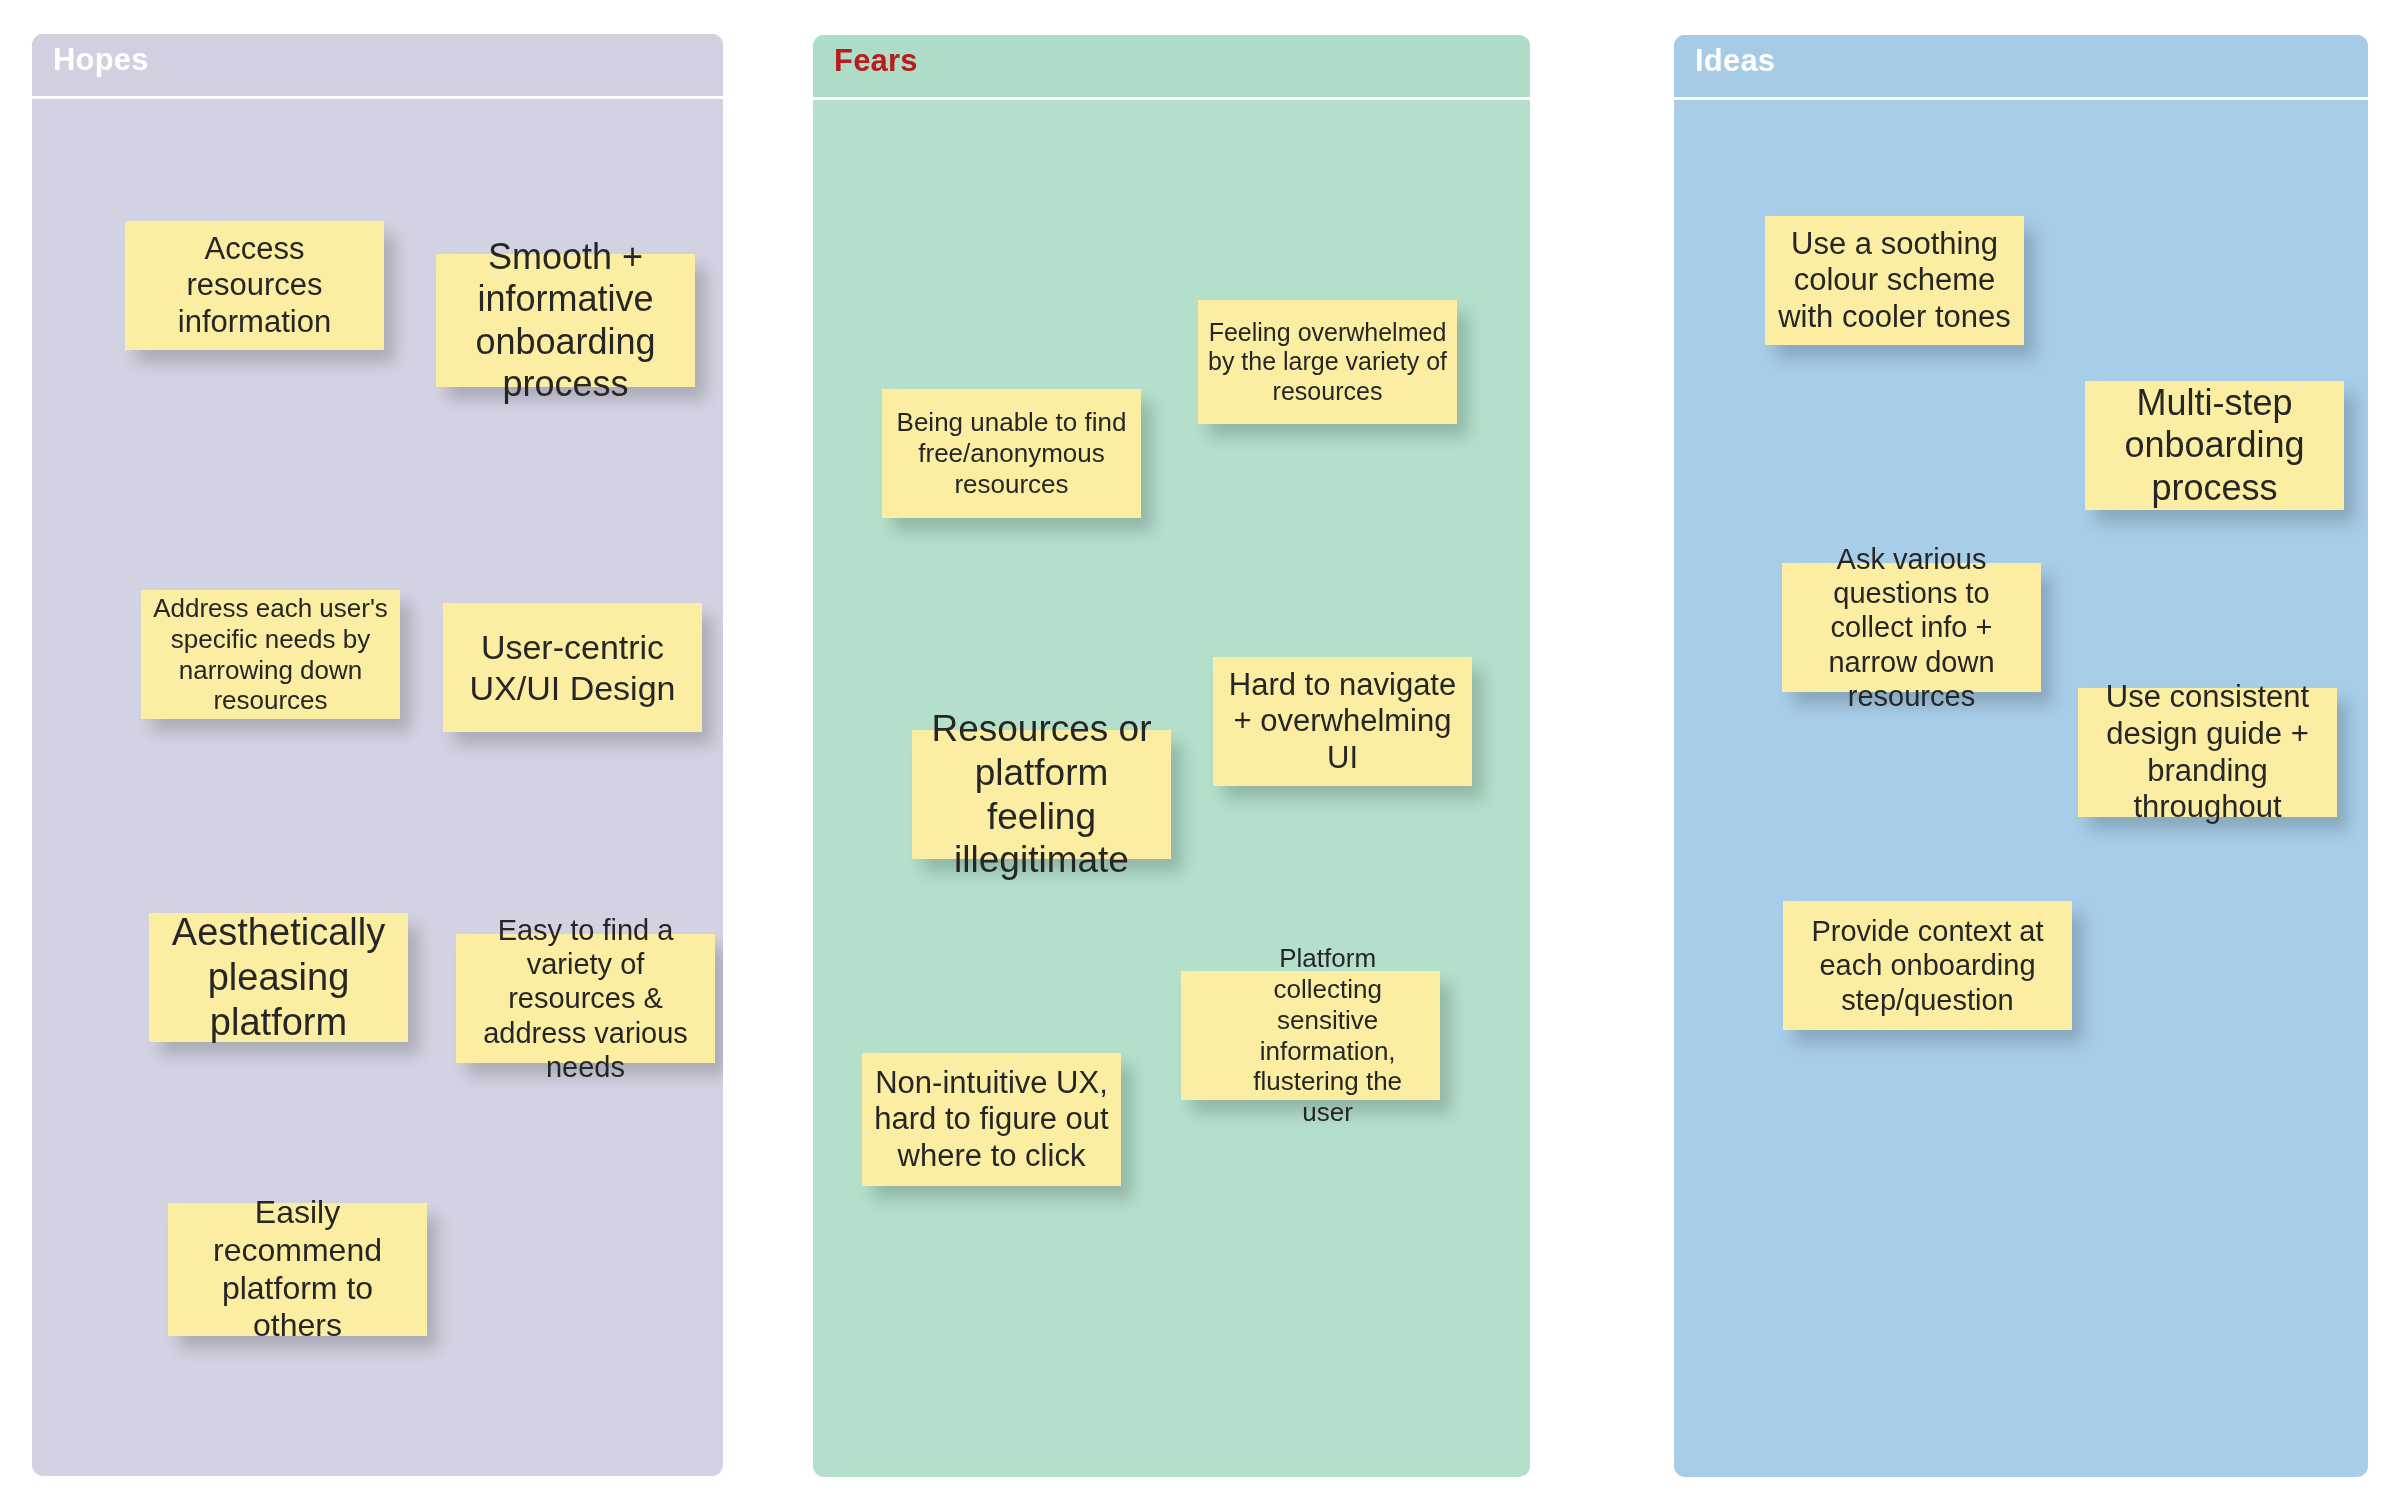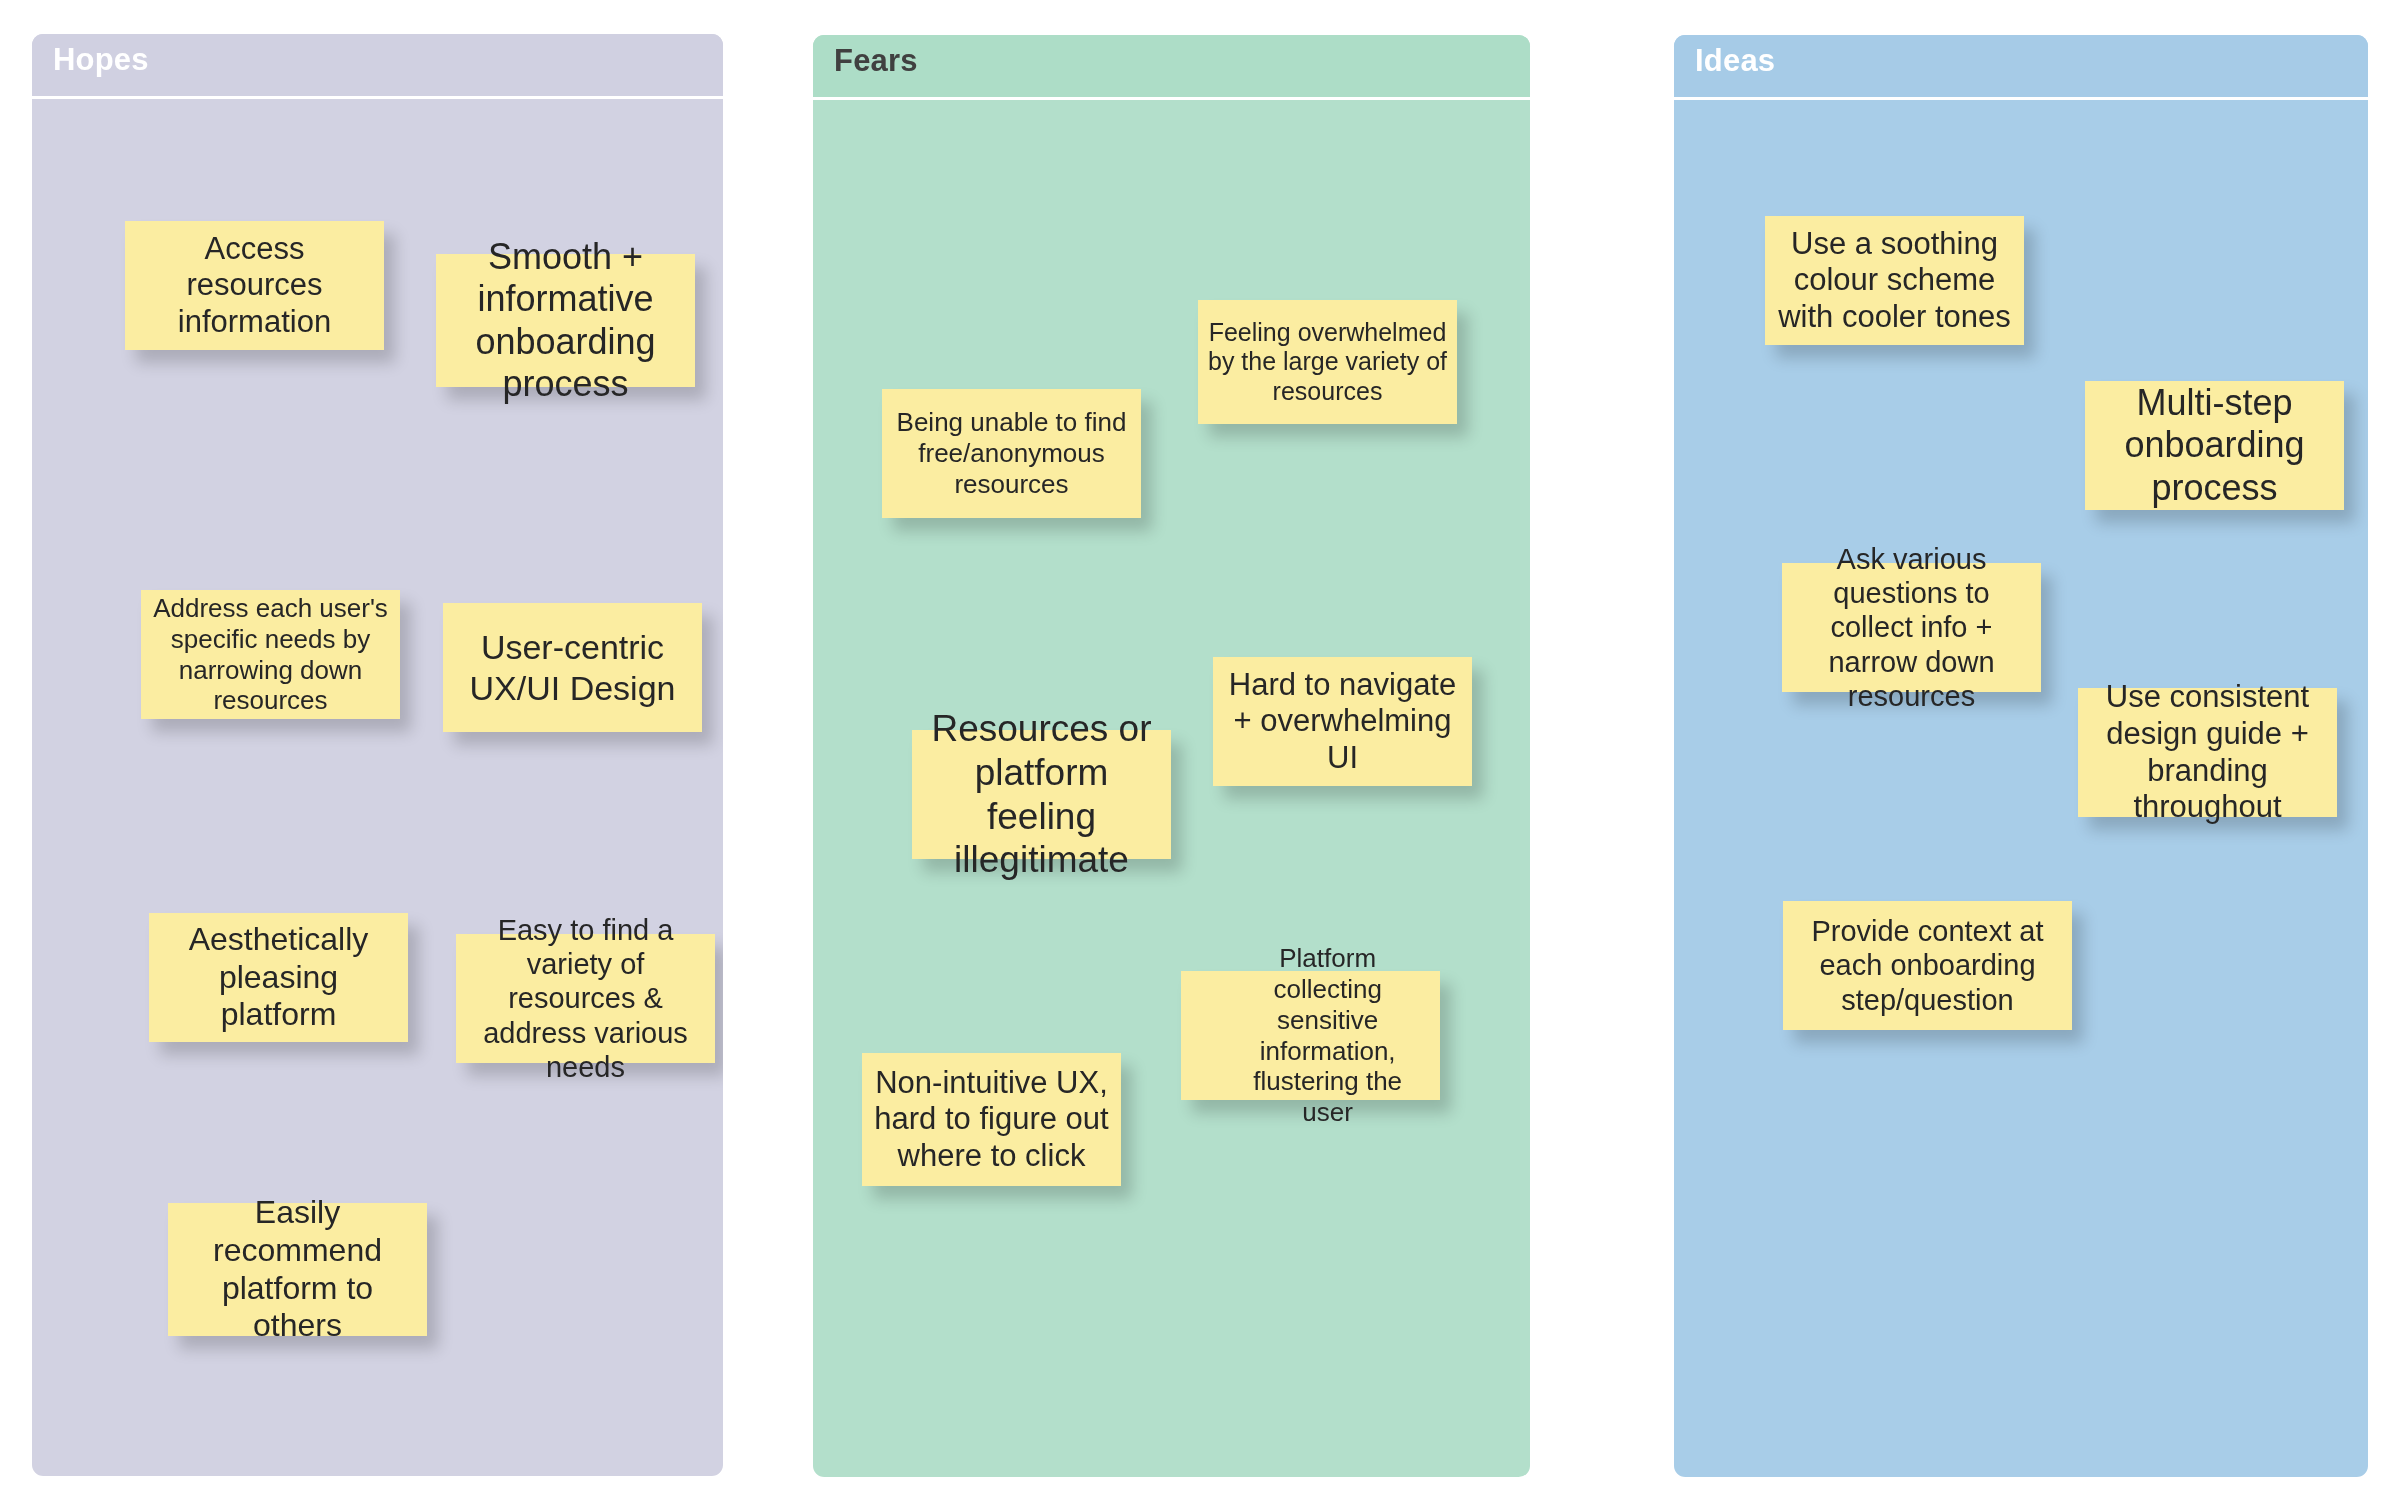--- a/index.html
+++ b/index.html
@@ -88,34 +88,34 @@
         </div>
         <div class="note" style="left: 404px; top: 167px; width: 259px; height: 133px; font-size: 36px; background: rgb(251, 237, 161); color: rgb(38, 38, 38);">
           <span>Smooth + informative onboarding process</span>
         </div>
         <div class="note" style="left: 109px; top: 503px; width: 259px; height: 129px; font-size: 26px; background: rgb(251, 237, 161); color: rgb(38, 38, 38);">
           <span>Address each user's specific needs by narrowing down resources</span>
         </div>
         <div class="note" style="left: 411px; top: 516px; width: 259px; height: 129px; font-size: 34px; background: rgb(251, 237, 161); color: rgb(38, 38, 38);">
           <span>User-centric UX/UI Design</span>
         </div>
-        <div class="note" style="left: 117px; top: 826px; width: 259px; height: 129px; font-size: 32px; background: rgb(251, 237, 161); color: rgb(38, 38, 38);">
+        <div class="note" style="left: 117px; top: 826px; width: 259px; height: 129px; font-size: 38px; background: rgb(251, 237, 161); color: rgb(38, 38, 38);">
           <span>Aesthetically pleasing platform</span>
         </div>
         <div class="note" style="left: 424px; top: 847px; width: 259px; height: 129px; font-size: 29px; background: rgb(251, 237, 161); color: rgb(38, 38, 38);">
           <span>Easy to find a variety of resources &amp; address various needs</span>
         </div>
         <div class="note" style="left: 136px; top: 1116px; width: 259px; height: 133px; font-size: 32px; background: rgb(251, 237, 161); color: rgb(38, 38, 38);">
           <span>Easily recommend platform to others</span>
         </div>
       </div>
     </div>
     <div class="panel" style="left: 813px; top: 35px; width: 717px; height: 1442px; background: rgb(179, 223, 203);">
       <div class="panel-header" style="background: rgb(173, 221, 199);">
-        <div class="panel-title" style="color: #404040;">Fears</div>
+        <div class="panel-title" style="color: #b91c1c;">Fears</div>
       </div>
       <div class="panel-body">
         <div class="note" style="left: 69px; top: 301px; width: 259px; height: 129px; font-size: 26px; background: rgb(251, 237, 161); color: rgb(38, 38, 38);">
           <span>Being unable to find free/anonymous resources</span>
         </div>
         <div class="note" style="left: 385px; top: 212px; width: 259px; height: 124px; font-size: 25px; background: rgb(251, 237, 161); color: rgb(38, 38, 38);">
           <span>Feeling overwhelmed by the large variety of resources</span>
         </div>
         <div class="note" style="left: 400px; top: 569px; width: 259px; height: 129px; font-size: 31px; background: rgb(251, 237, 161); color: rgb(38, 38, 38);">
           <span>Hard to navigate + overwhelming UI</span>

